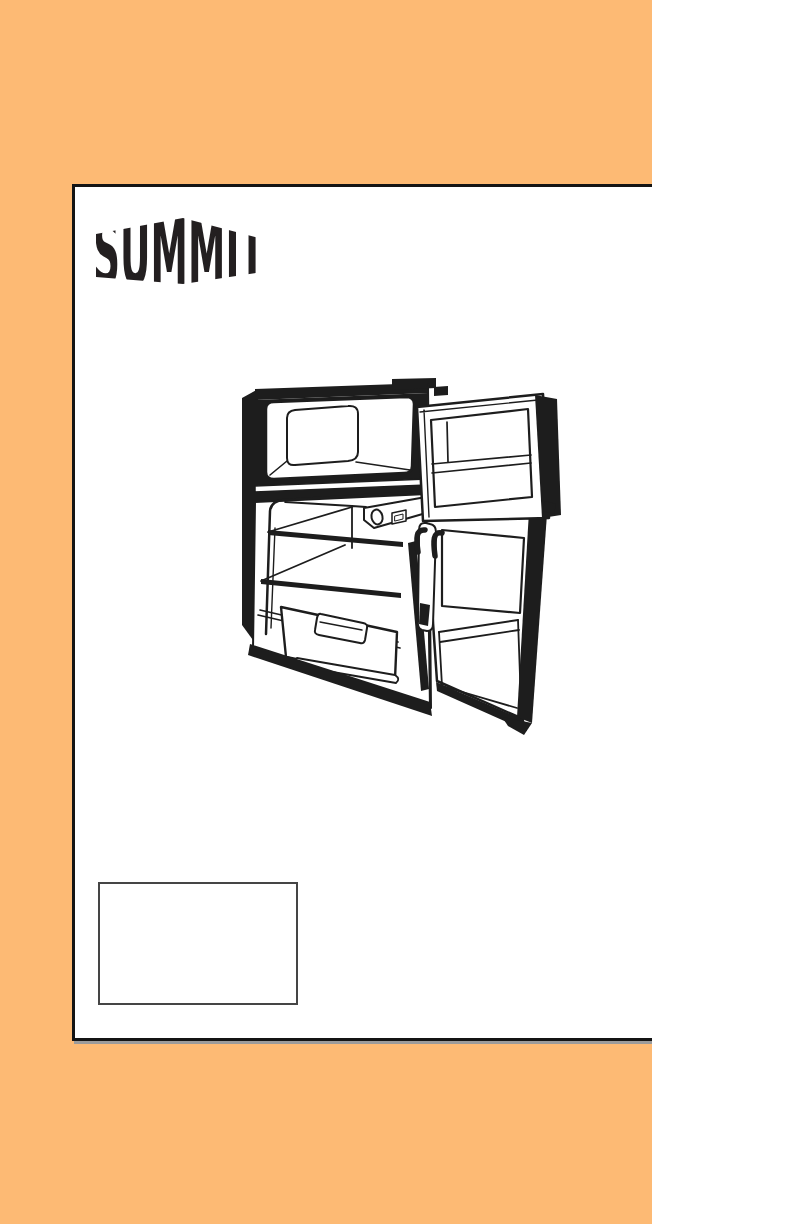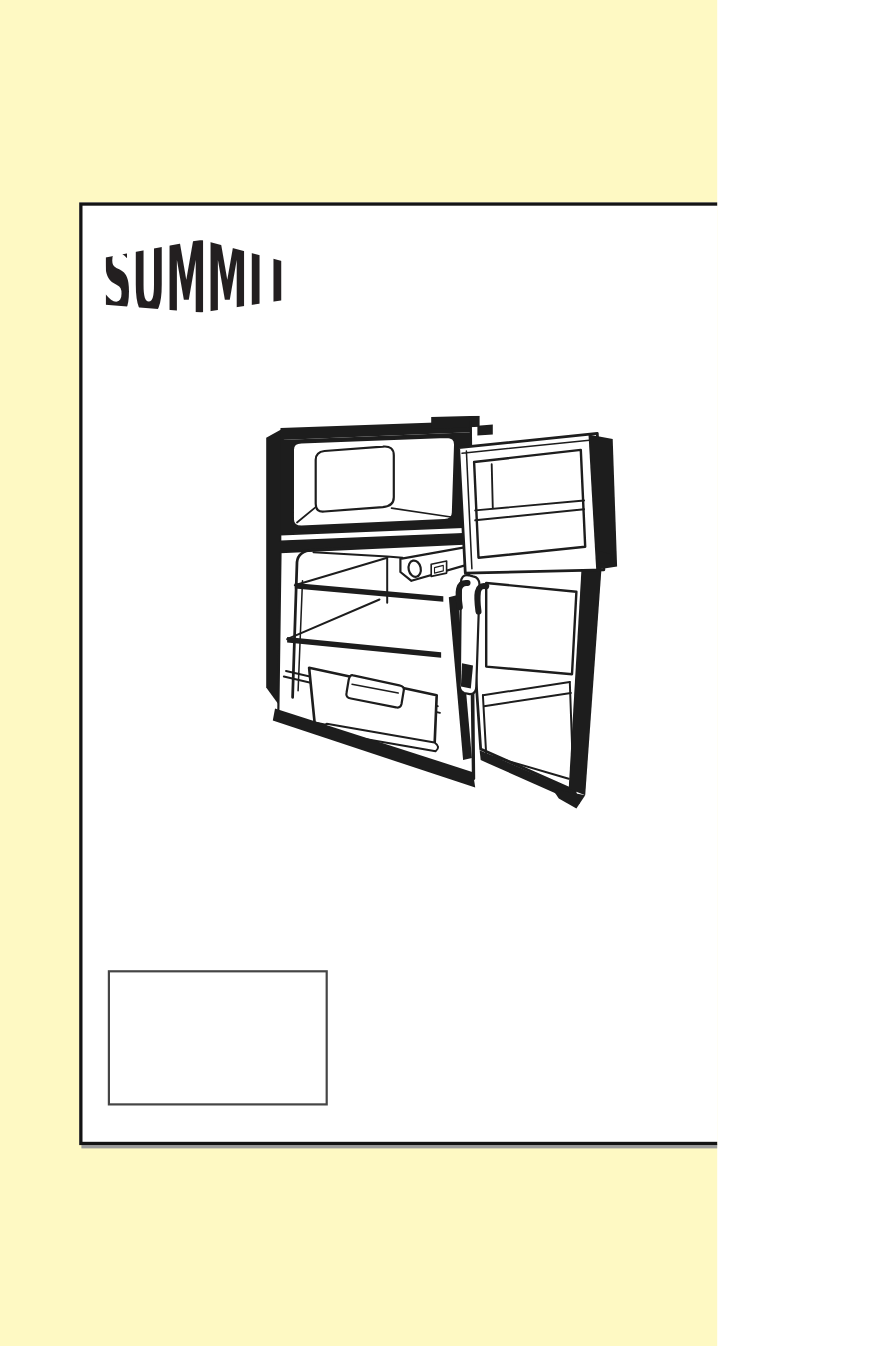--- a/index.html
+++ b/index.html
@@ -5,21 +5,21 @@
   html, body {
     margin: 0;
     padding: 0;
     background: #ffffff;
     font-family: "DejaVu Sans", sans-serif;
   }
   .canvas {
     position: relative;
     width: 652px;
     height: 1224px;
-    background: #fef9c3;
+    background: #fdba74;
     overflow: hidden;
   }
   .page-frame {
     position: absolute;
     left: 72px;
     top: 184px;
     width: 644px;
     height: 851px;
     border: 3px solid #141414;
     box-shadow: 2px 3px 0 #9b9b9b;

